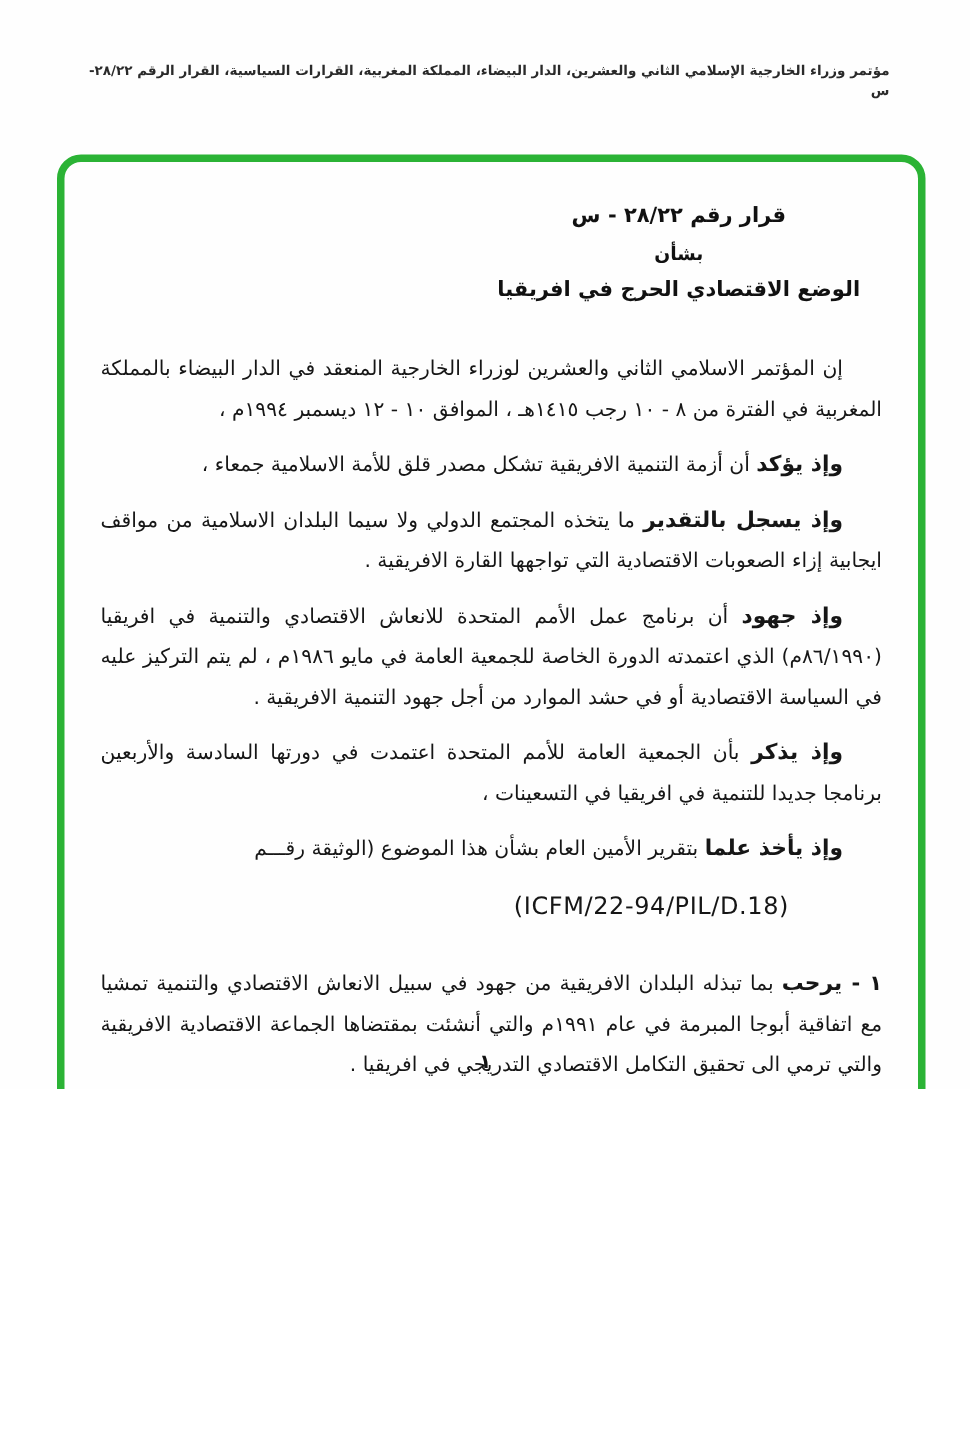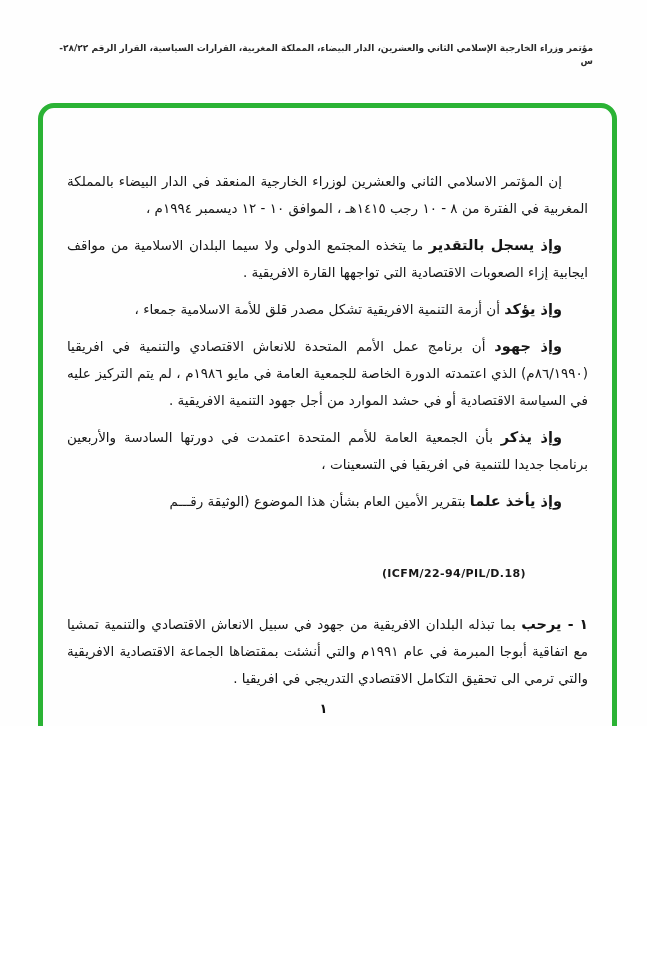--- a/index.html
+++ b/index.html
@@ -69,24 +69,23 @@
 
   .doc-ref {
     text-align: right;
     padding-right: 62px;
     margin: 0 0 8px 0;
   }
   .ref-text {
     direction: ltr;
     unicode-bidi: isolate;
     display: inline-block;
-    font-size: 11px;
-    font-weight: bold;
+    font-size: 16px;
+    font-weight: normal;
     letter-spacing: 0.4px;
-    margin-top: 35px;
   }
 
   .item {
     margin-top: 24px;
     text-indent: 0;
   }
   .item-number { font-weight: bold; font-size: 14px; }
 
   .page-number {
     position: absolute;
@@ -103,29 +102,34 @@
 <body>
 
 <div class="page">
 
   <div class="doc-header">
     <div>مؤتمر وزراء الخارجية الإسلامي الثاني والعشرين، الدار البيضاء، المملكة المغربية، القرارات السياسية، القرار الرقم ٢٨/٢٢-س</div>
   </div>
 
   <div class="border-box" style="border-color: rgb(43, 179, 53);">
 
+    <div class="title-block">
+      <div class="title-line1">قرار رقم ٢٨/٢٢ - س</div>
+      <div class="title-line2">بشأن</div>
+      <div class="title-line3">الوضع الاقتصادي الحرج في افريقيا</div>
+    </div>
 
     <div class="body-text">
 
       <p class="para"><strong class="lead"></strong><span>إن المؤتمر الاسلامي الثاني والعشرين لوزراء الخارجية المنعقد في الدار البيضاء بالمملكة المغربية في الفترة من ٨ - ١٠ رجب ١٤١٥هـ ، الموافق ١٠ - ١٢ ديسمبر ١٩٩٤م ،</span></p>
 
 
+      <p class="para"><strong class="lead">وإذ يؤكد</strong><span> أن أزمة التنمية الافريقية تشكل مصدر قلق للأمة الاسلامية جمعاء ،</span></p>
+
       <p class="para"><strong class="lead">وإذ يسجل بالتقدير</strong><span> ما يتخذه المجتمع الدولي ولا سيما البلدان الاسلامية من مواقف ايجابية إزاء الصعوبات الاقتصادية التي تواجهها القارة الافريقية .</span></p>
-
-      <p class="para"><strong class="lead">وإذ يؤكد</strong><span> أن أزمة التنمية الافريقية تشكل مصدر قلق للأمة الاسلامية جمعاء ،</span></p>
 
       <p class="para"><strong class="lead">وإذ جهود</strong><span> أن برنامج عمل الأمم المتحدة للانعاش الاقتصادي والتنمية في افريقيا (٨٦/١٩٩٠م) الذي اعتمدته الدورة الخاصة للجمعية العامة في مايو ١٩٨٦م ، لم يتم التركيز عليه في السياسة الاقتصادية أو في حشد الموارد من أجل جهود التنمية الافريقية .</span></p>
 
 
       <p class="para"><strong class="lead">وإذ يذكر</strong><span> بأن الجمعية العامة للأمم المتحدة اعتمدت في دورتها السادسة والأربعين برنامجا جديدا للتنمية في افريقيا في التسعينات ،</span></p>
 
       <p class="para"><strong class="lead">وإذ يأخذ علما</strong><span> بتقرير الأمين العام بشأن هذا الموضوع (الوثيقة رقـــم</span></p>
 
       <div class="doc-ref"><span class="ref-text">(ICFM/22-94/PIL/D.18)</span></div>
 

